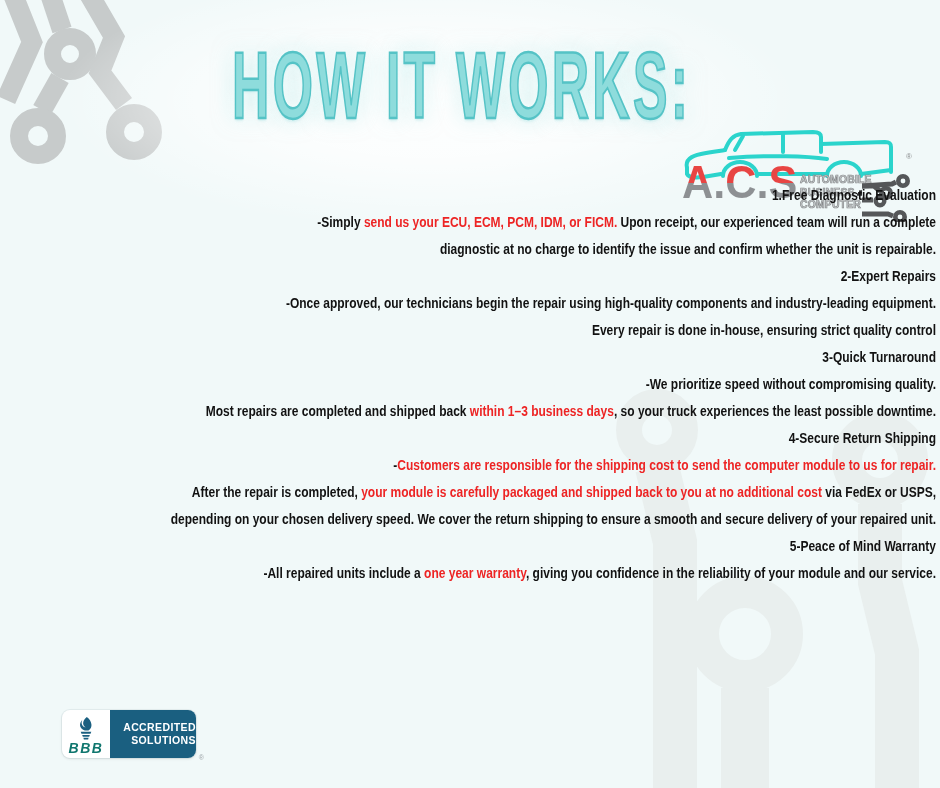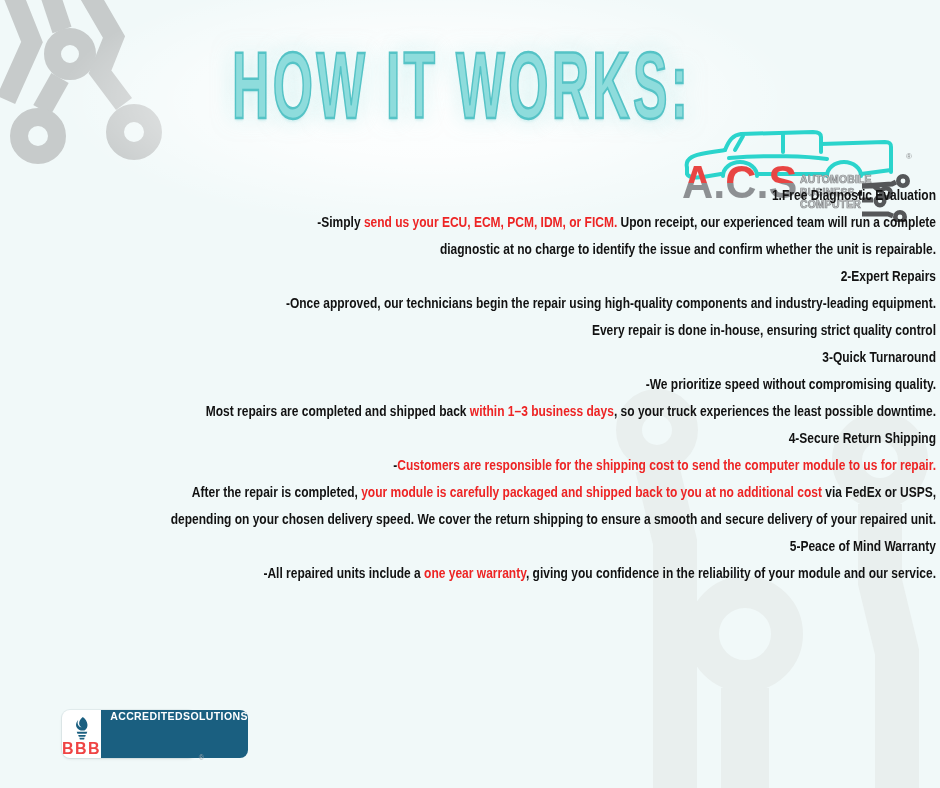--- a/index.html
+++ b/index.html
@@ -60,24 +60,24 @@
   }
   .steps .red{color:#ed2424;}
 
   
   .bbb{
     position:absolute;left:62px;top:710px;width:134px;height:48px;z-index:3;
     background:#ffffff;border-radius:8px;display:flex;
     box-shadow:0 0 0 1px rgba(20,60,80,.06),0 1px 3px rgba(0,0,0,.10);
   }
   .bbb-left{width:48px;display:flex;flex-direction:column;align-items:center;justify-content:center;padding-top:2px;}
-  .bbb-brand{font-size:16px;font-weight:700;letter-spacing:1.5px;color:#ef4444;line-height:11px;}
+  .bbb-brand{font-size:14px;font-weight:700;letter-spacing:1.5px;color:#0f766e;line-height:11px;font-style:italic;}
   .bbb-right{
     flex:1;background:#1a5f80;border-radius:0 8px 8px 0;color:#fff;
-    display:flex;flex-direction:row;justify-content:center;padding-left:9px;
+    display:flex;flex-direction:column;justify-content:center;
     font-size:10.5px;font-weight:700;letter-spacing:.4px;line-height:13.5px;
   }
   .bbb-reg{position:absolute;right:-8px;bottom:-3px;font-size:7px;color:#9fa6aa;}
 </style>
 </head>
 <body>
 
 <div id="page">
 
   <svg class="circuit-tl" width="178" height="172" viewBox="0 0 178 172">

